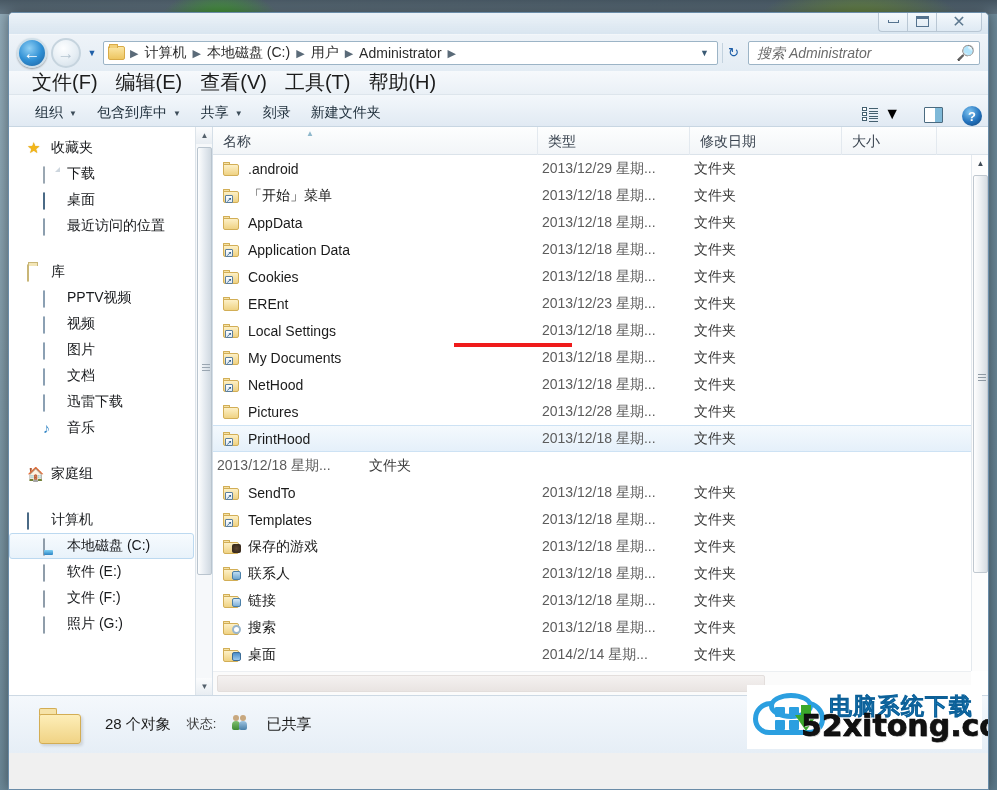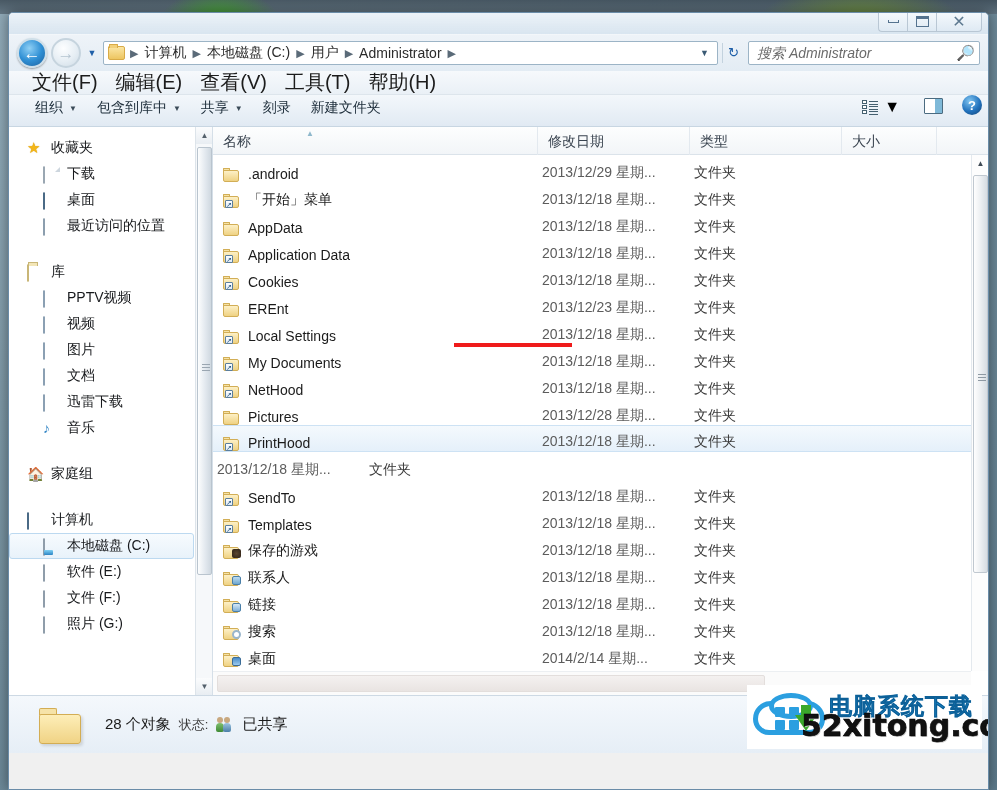--- a/index.html
+++ b/index.html
@@ -164,21 +164,21 @@
   .menuitem {
     font-size: 20px; color:#1c1c1c;
     padding: 2px 9px; border-radius:2px;
   }
 
   
   .cmdbar {
     height: 32px;
     background: linear-gradient(to bottom,#f3f7fb,#e1eaf3);
     border-bottom: 1px solid #c8d6e2;
-    display:flex; align-items:flex-start;
+    display:flex; align-items:flex-end;
     padding: 0 6px 0 16px;
   }
   .cmd {
     font-size: 14px; color:#20303d;
     padding: 4px 10px; border-radius:3px;
     display:flex; align-items:center; gap:6px; white-space:nowrap;
   }
   .cmd .dd { font-size:8px; color:#3b4b58; }
   .cmdspacer { flex:1 1 auto; }
   .viewbtn {
@@ -318,21 +318,21 @@
     border-right:1px solid #e3e9ef;
   }
   .col.name { width: 325px; flex:0 0 325px; }
   .col.date { width: 152px; flex:0 0 152px; }
   .col.type { width: 152px; flex:0 0 152px; }
   .col.size { width: 95px; flex:0 0 95px; }
   .col.tail { flex:1 1 auto; border-right:none; }
 
   .rows { position:absolute; top:28px; left:0; right:17px; bottom:24px; overflow:hidden; }
   .row {
-    display:flex; align-items:flex-end;
+    display:flex; align-items:center;
     height: 27px;
     font-size:14px; color:#1b1b1b;
     position:relative;
   }
   .row.selected {
     background: linear-gradient(to bottom,#f4f9fd,#e5f0fa);
     border-top:1px solid #cde2f4; border-bottom:1px solid #cde2f4;
   }
   .cell-name { width:325px; flex:0 0 325px; display:flex; align-items:center; gap:8px; padding-left:10px; }
   .cell-date { width:152px; flex:0 0 152px; color:#5c5c5c; padding-left:4px; }
@@ -419,21 +419,21 @@
   .bigfolder .bf-base {
     position:absolute;left:0;bottom:0;width:42px;height:30px;
     background:linear-gradient(to bottom,#fdeeb8,#f0d385);
     border:1px solid #d3ad54;border-radius:2px 3px 3px 3px;
     box-shadow: 2px 2px 3px rgba(0,0,0,.12);
   }
   .bigfolder .bf-tab {
     position:absolute;left:0;bottom:29px;width:18px;height:7px;
     background:#f6e3a8;border:1px solid #d3ad54;border-bottom:none;border-radius:2px 2px 0 0;
   }
-  .statusinfo { display:flex; align-items:center; gap:8px; }
+  .statusinfo { display:flex; align-items:flex-start; gap:16px; }
   .st-count { font-size:15px; color:#1b1b1b; }
   .st-label { font-size:13px; color:#3a3a3a; }
   .st-shareicon { width:18px; height:15px; position:relative; }
   .st-shareicon .p1, .st-shareicon .p2 {
     position:absolute; bottom:0; width:8px; height:9px; border-radius:4px 4px 2px 2px;
   }
   .st-shareicon .p1 { left:0; background:linear-gradient(to bottom,#7fbf6f,#3f8a35); }
   .st-shareicon .p2 { left:7px; background:linear-gradient(to bottom,#9ec4e0,#4a7fa8); }
   .st-shareicon .h1, .st-shareicon .h2 {
     position:absolute; top:0; width:6px; height:6px; border-radius:50%;
@@ -696,22 +696,22 @@
             </span>
         </div>
         <div class="ns-down">▼</div>
       </div>
     </div>
 
     <div class="listpane">
 
       <div class="colheader">
         <div class="col name">名称</div>
+        <div class="col type">类型</div>
         <div class="col date">修改日期</div>
-        <div class="col type">类型</div>
         <div class="col size">大小</div>
         <div class="col tail"></div>
         <span class="sortarrow">▲</span>
       </div>
 
       <div class="rows">
 
         <div class="row">
           <div class="cell-name">
             <span class="fic">

